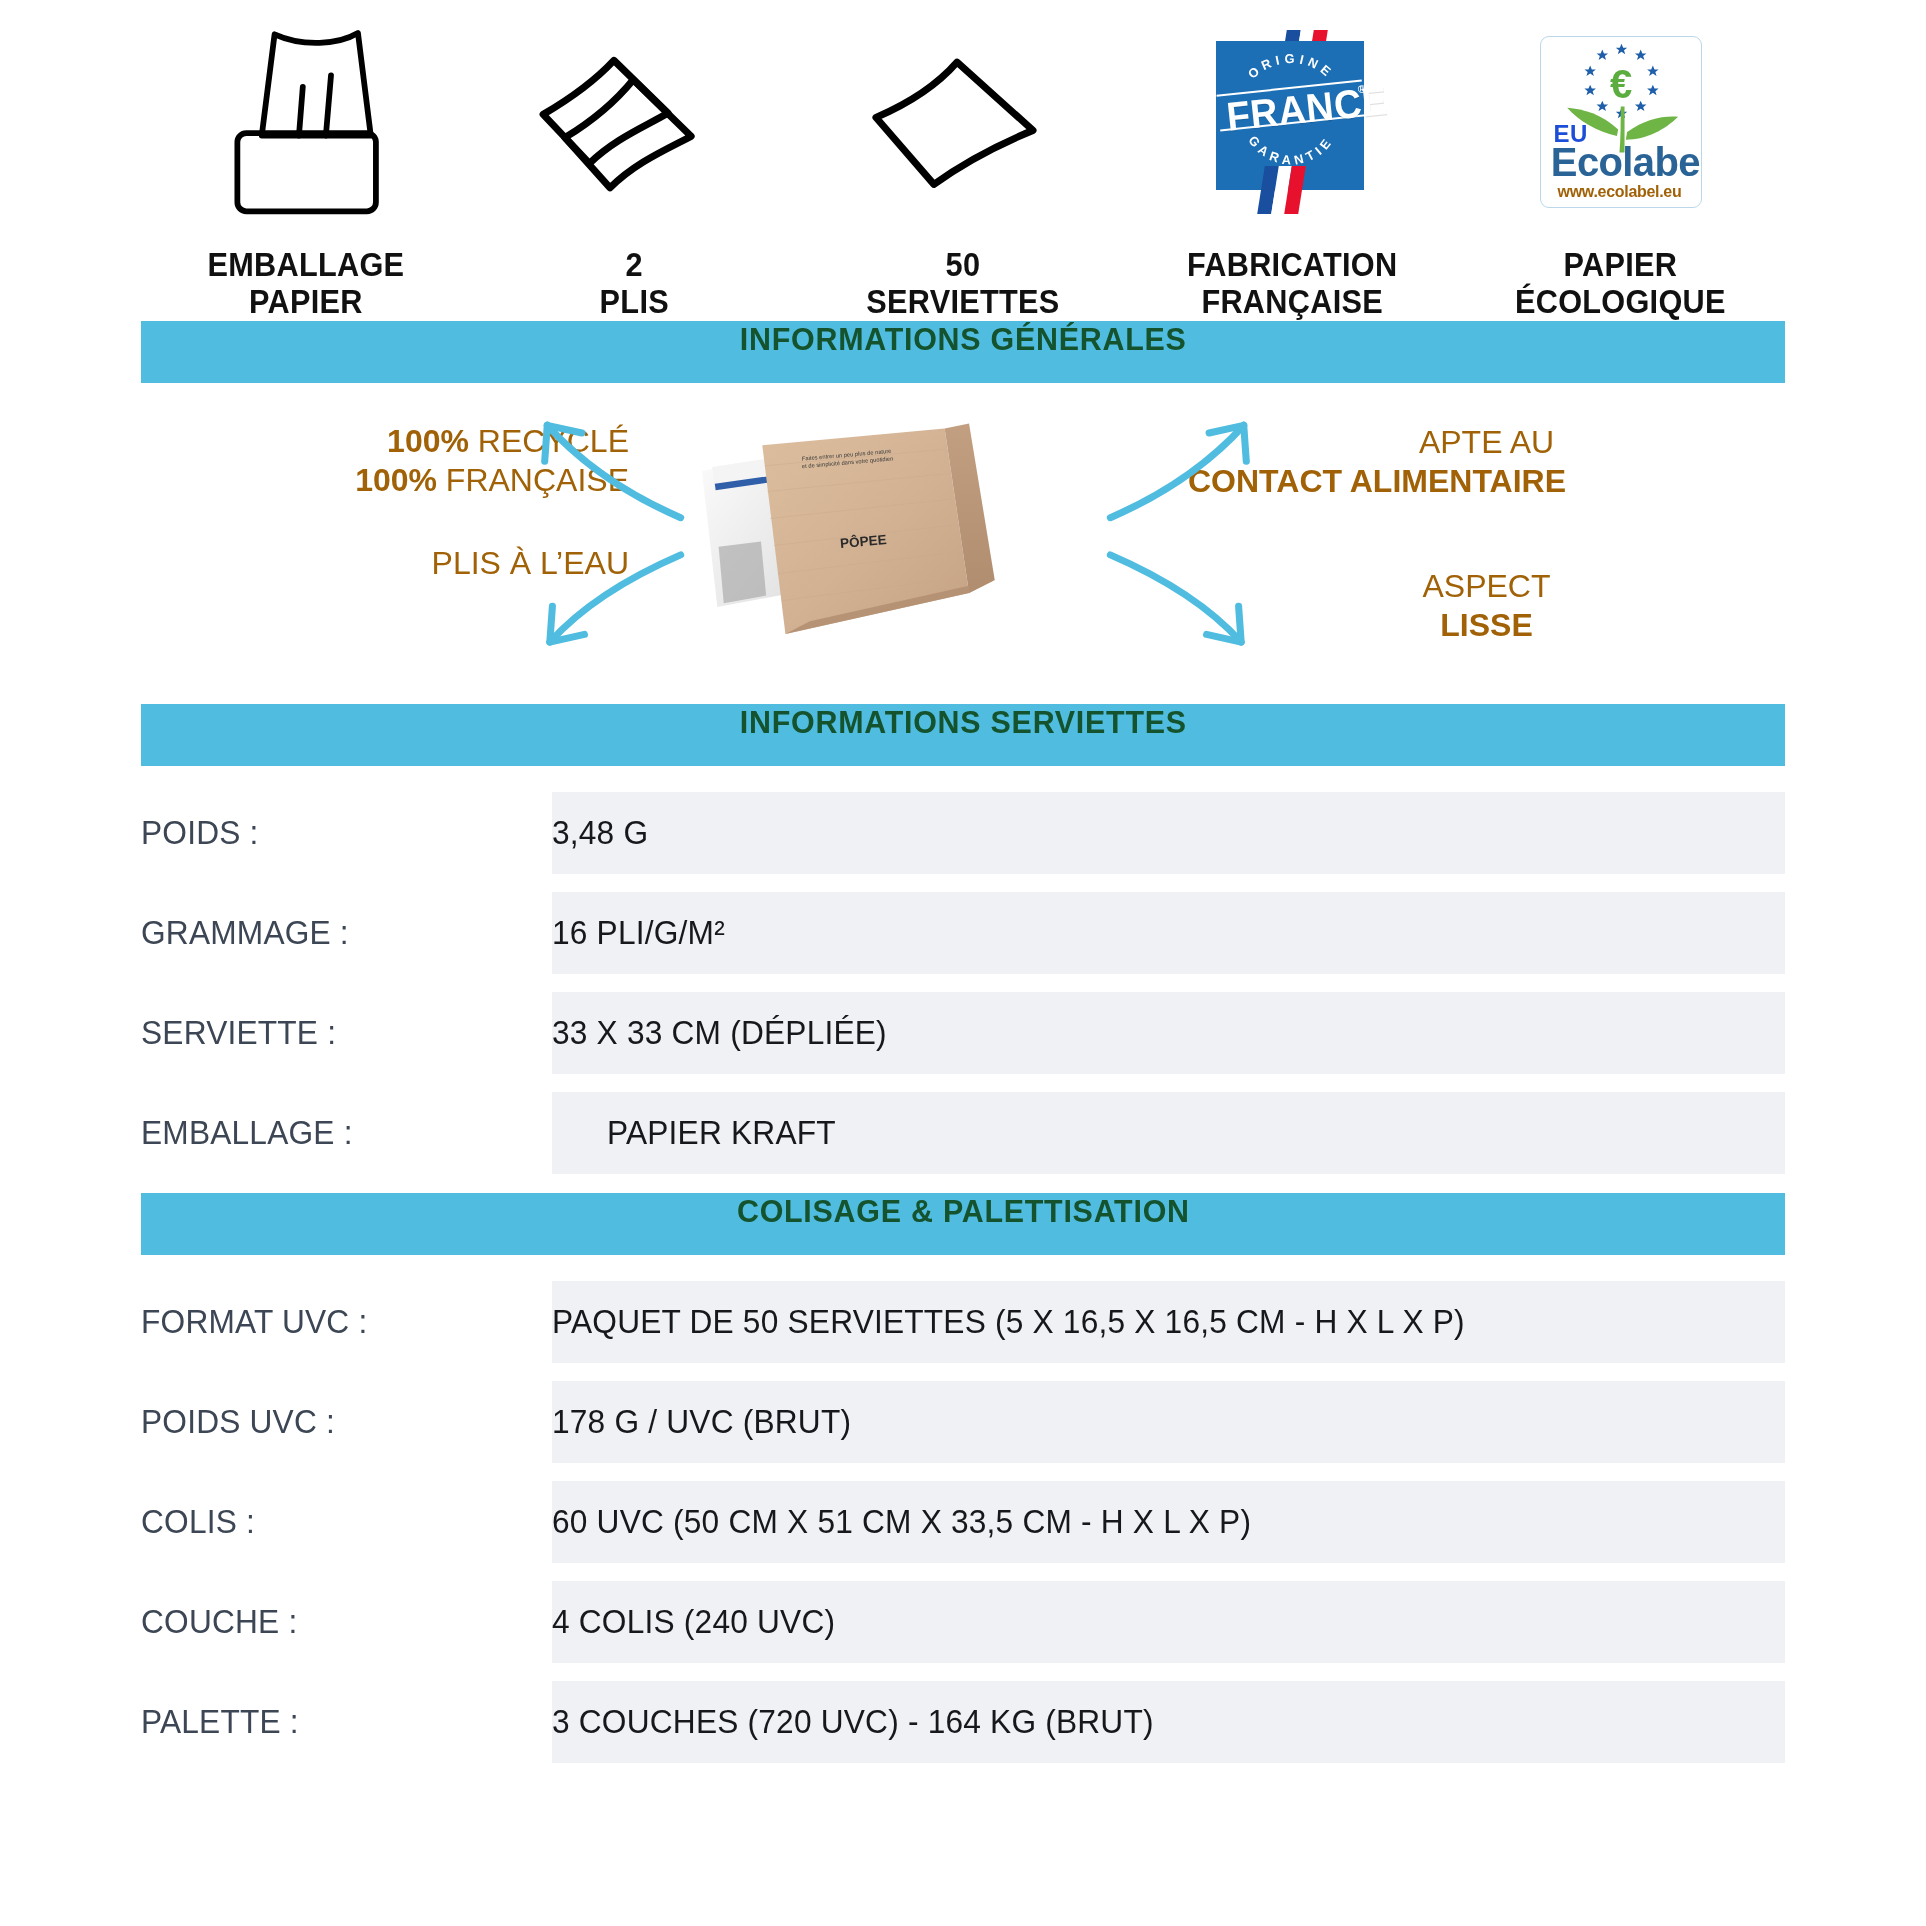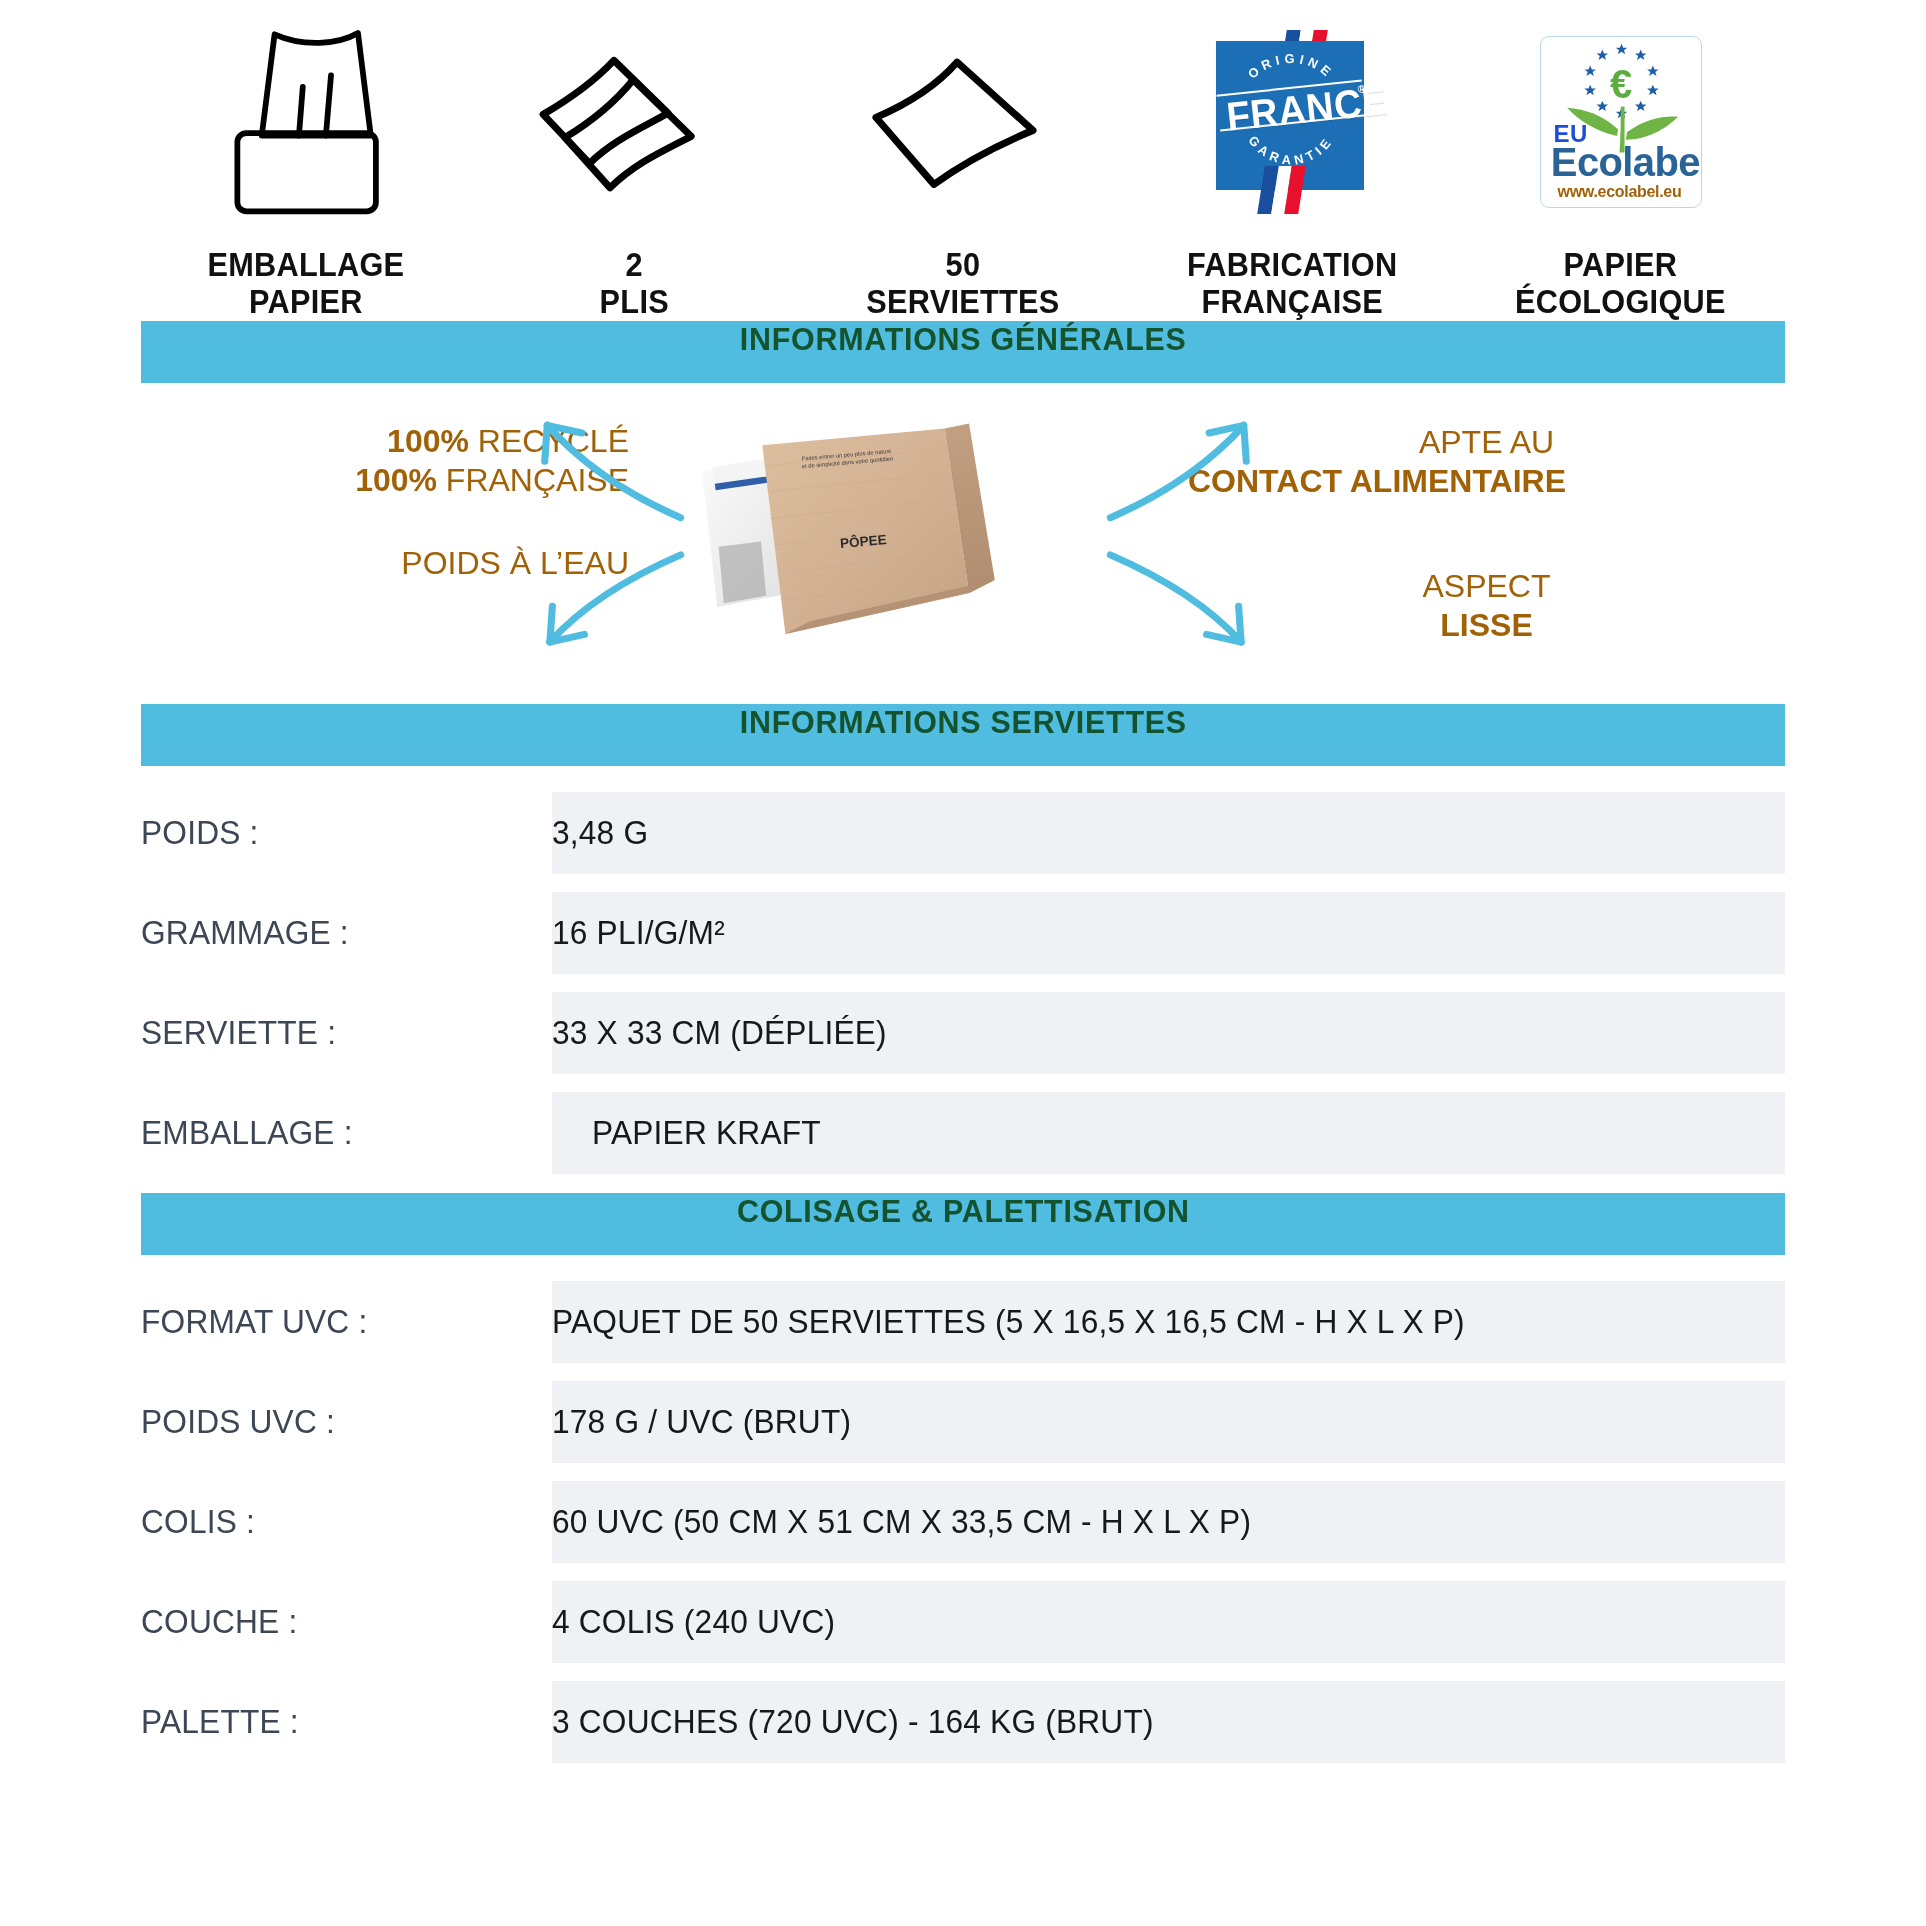--- a/index.html
+++ b/index.html
@@ -155,21 +155,21 @@
     transform: scaleX(0.96); transform-origin: left center;
   }
   .spec-value {
     flex: 1;
     background: #EFF1F4;
     display: flex; align-items: center;
     font-size: 33px; font-weight: 400;
     color: #16181C; letter-spacing: 0.2px;
   }
   .spec-value span { transform: scaleX(0.96); transform-origin: left center; display: block; }
-  .spec-value.indent { padding-left: 40px; }
+  .spec-value.indent { padding-left: 55px; }
 </style>
 </head>
 <body>
 
 <div class="sheet">
 
   <div class="icon-strip">
 
     <div class="icon-cell">
       <div class="icon-art">
@@ -306,21 +306,21 @@
     <span>INFORMATIONS GÉNÉRALES</span>
   </div>
 
   <div class="geninfo">
 
     <div class="gi-text gi-left gi-1">
       <div><span class="bold">100%</span><span class="lite"> RECYCLÉ</span></div>
       <div><span class="bold">100%</span><span class="lite"> FRANÇAISE</span></div>
     </div>
 
-    <div class="gi-text gi-left gi-2 bold">POIDS À L’EAU</div>
+    <div class="gi-text gi-left gi-2 bold">PLIS À L’EAU</div>
 
     <div class="gi-text gi-right gi-3">
       <div class="lite" style="text-align:center;">APTE AU</div>
       <div class="bold">CONTACT ALIMENTAIRE</div>
     </div>
 
     <div class="gi-text gi-right gi-4">
       <div class="lite">ASPECT</div>
       <div class="bold">LISSE</div>
     </div>

